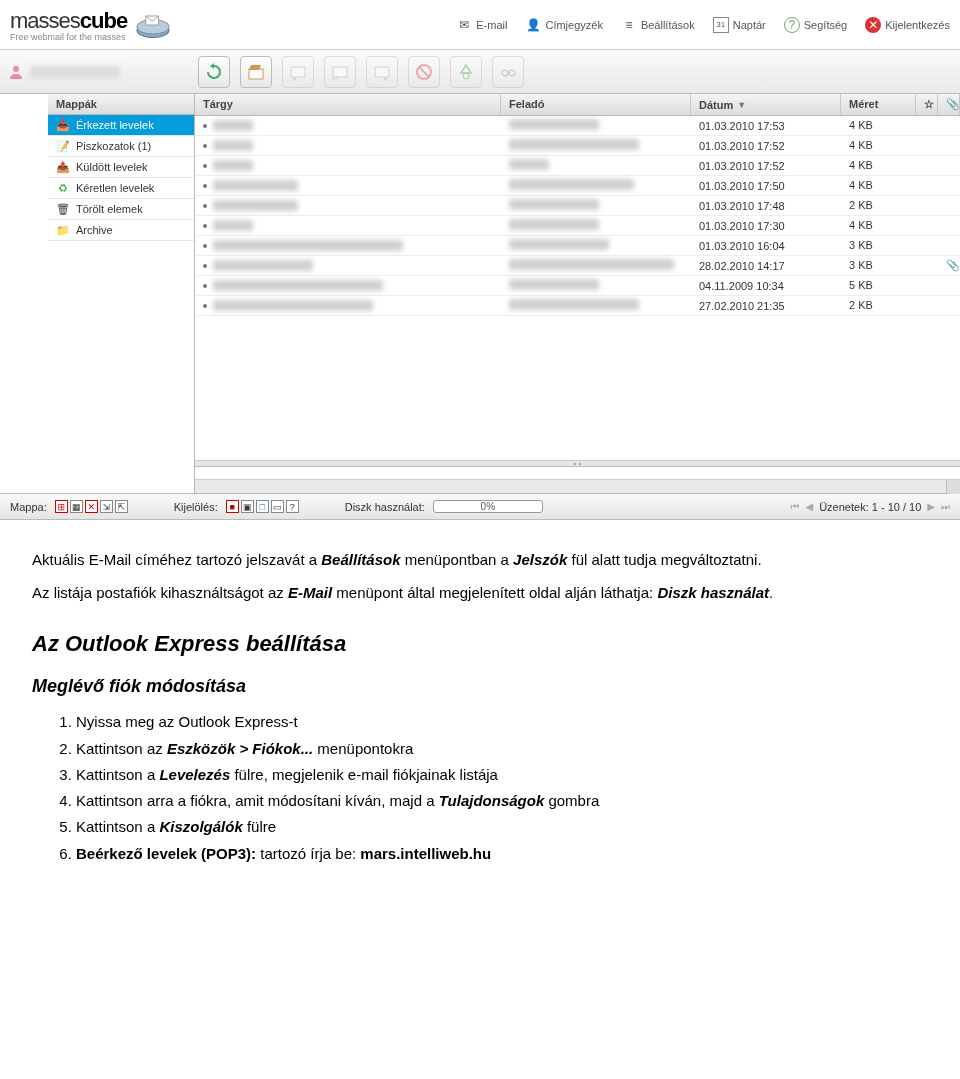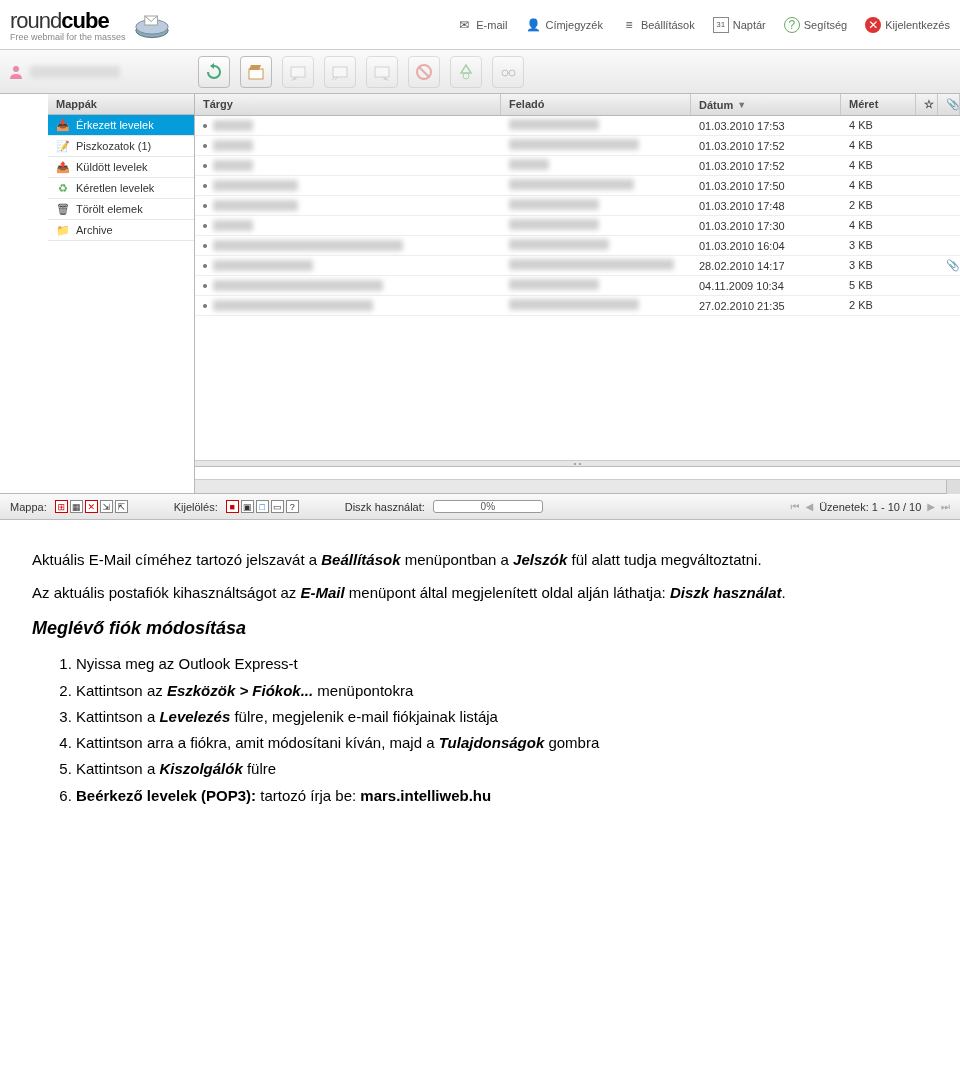--- a/index.html
+++ b/index.html
@@ -89,21 +89,21 @@
   .doc h3 { font-style: italic; font-weight: bold; font-size: 18px; margin: 10px 0 10px 0; color:#000; }
   .doc ol { margin-left: 44px; }
   .doc ol li { margin-bottom: 3px; font-size: 15px; }
 </style>
 </head>
 <body>
 
 <div class="header">
   <div class="logo">
     <div>
-      <span class="logo-text"><span>round</span><b>cube</b></span>
+      <span class="logo-text"><span>masses</span><b>cube</b></span>
       <span class="logo-sub">Free webmail for the masses</span>
     </div>
     <svg class="logo-icon" viewBox="0 0 40 32">
         <ellipse cx="20" cy="22" rx="18" ry="8" fill="#8ab" stroke="#567" stroke-width="1"></ellipse>
         <ellipse cx="20" cy="18" rx="18" ry="8" fill="#bcd" stroke="#789"></ellipse>
         <rect x="12" y="6" width="14" height="10" fill="#fff" stroke="#999"></rect>
         <path d="M12 6 L19 12 L26 6" fill="none" stroke="#999"></path>
       </svg>
   </div>
   <div class="topnav">
@@ -387,22 +387,23 @@
     <span class="pg-arrow">▶</span>
     <span class="pg-arrow">⏭</span>
   </div>
 </div>
 
 <div class="doc">
   <p>
     <span>Aktuális E-Mail címéhez tartozó jelszavát a </span><em><b>Beállítások</b></em><span> menüpontban a </span><em><b>Jelszók</b></em><span> fül alatt tudja megváltoztatni.</span>
   </p>
   <p>
-    <span>Az aktuális postafiók kihasználtságot az </span><em><b>E-Mail</b></em><span> menüpont által megjelenített oldal alján láthatja: </span><em><b>Diszk használat</b></em><span>.</span>
+    <span>Az listája postafiók kihasználtságot az </span><em><b>E-Mail</b></em><span> menüpont által megjelenített oldal alján láthatja: </span><em><b>Diszk használat</b></em><span>.</span>
   </p>
+  <h2>Az Outlook Express beállítása</h2>
   <h3>Meglévő fiók módosítása</h3>
   <ol>
     <li>Nyissa meg az Outlook Express-t</li>
     <li><span>Kattintson az </span><em><b>Eszközök &gt; Fiókok...</b></em><span> menüpontokra</span></li>
     <li><span>Kattintson a </span><em><b>Levelezés</b></em><span> fülre, megjelenik e-mail fiókjainak listája</span></li>
     <li><span>Kattintson arra a fiókra, amit módosítani kíván, majd a </span><em><b>Tulajdonságok</b></em><span> gombra</span></li>
     <li><span>Kattintson a </span><em><b>Kiszolgálók</b></em><span> fülre</span></li>
     <li><b>Beérkező levelek (POP3):</b><span> tartozó írja be: </span><b>mars.intelliweb.hu</b></li>
   </ol>
 </div>

